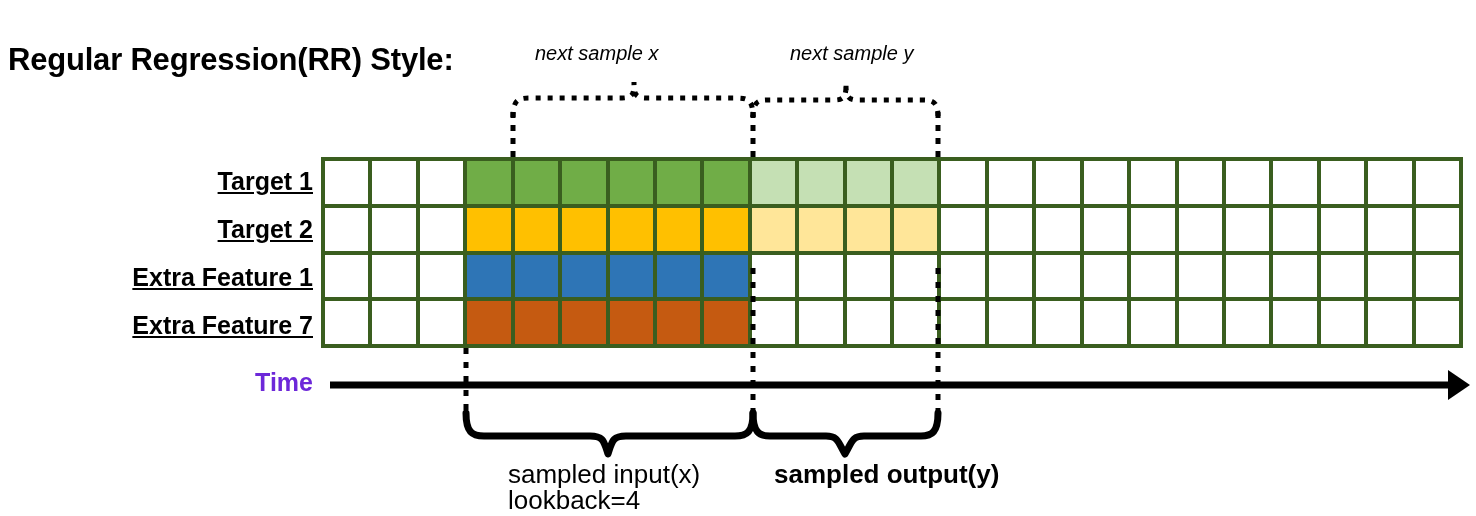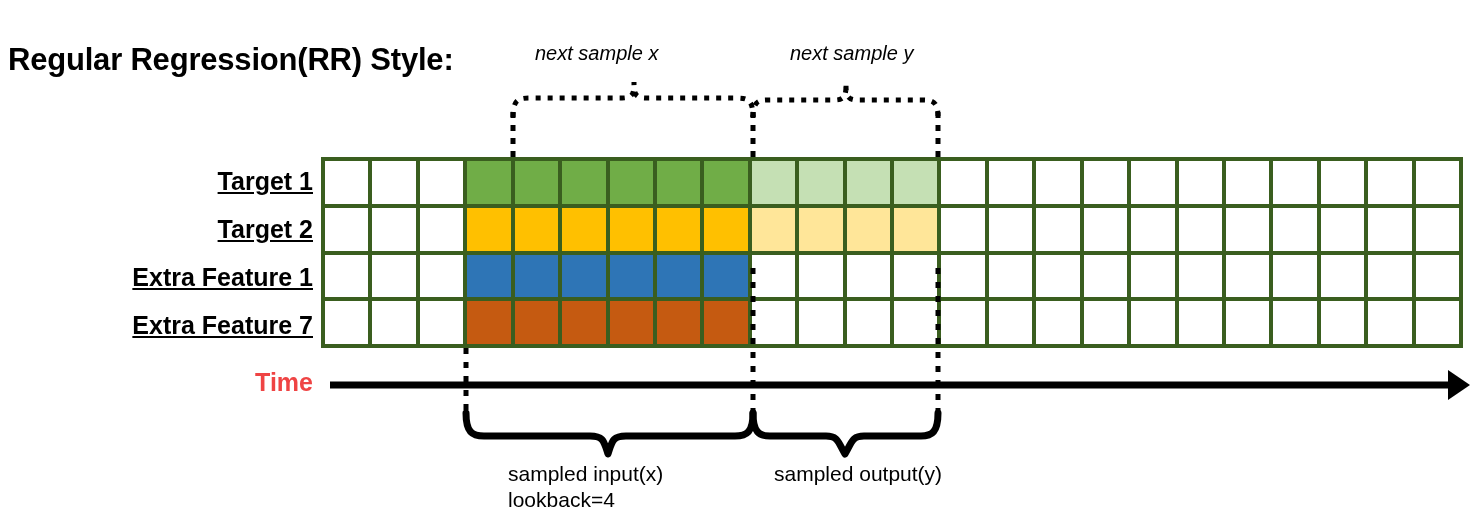--- a/index.html
+++ b/index.html
@@ -53,21 +53,21 @@
   }
 
   
   #time-label {
     left: 0px;
     top: 328px;
     width: 313px;
     text-align: right;
     font-size: 25px;
     font-weight: bold;
-    color: #ef4444;
+    color: #6d28d9;
   }
 
   
   #grid {
     left: 321px;
     top: 117px;
     width: 1142px;
     height: 191px;
     background: #3a5e1f;
     display: grid;
@@ -91,27 +91,27 @@
     font-style: italic;
     color: #000000;
     white-space: nowrap;
     text-align: left;
   }
   #annot-x { left: 535px; top: 2px; width: 240px; }
   #annot-y { left: 790px; top: 2px; width: 215px; }
 
   
   .caption {
-    font-size: 21px;
+    font-size: 26px;
     color: #000000;
     line-height: 26px;
     white-space: nowrap;
   }
   #caption-input  { left: 508px; top: 421px; }
-  #caption-output { left: 774px; top: 421px; }
+  #caption-output { left: 774px; top: 421px; font-weight: bold; }
 
   svg.overlay {
     position: absolute;
     left: 0; top: 0;
     width: 1476px;
     height: 516px;
     pointer-events: none;
   }
 </style>
 </head>

